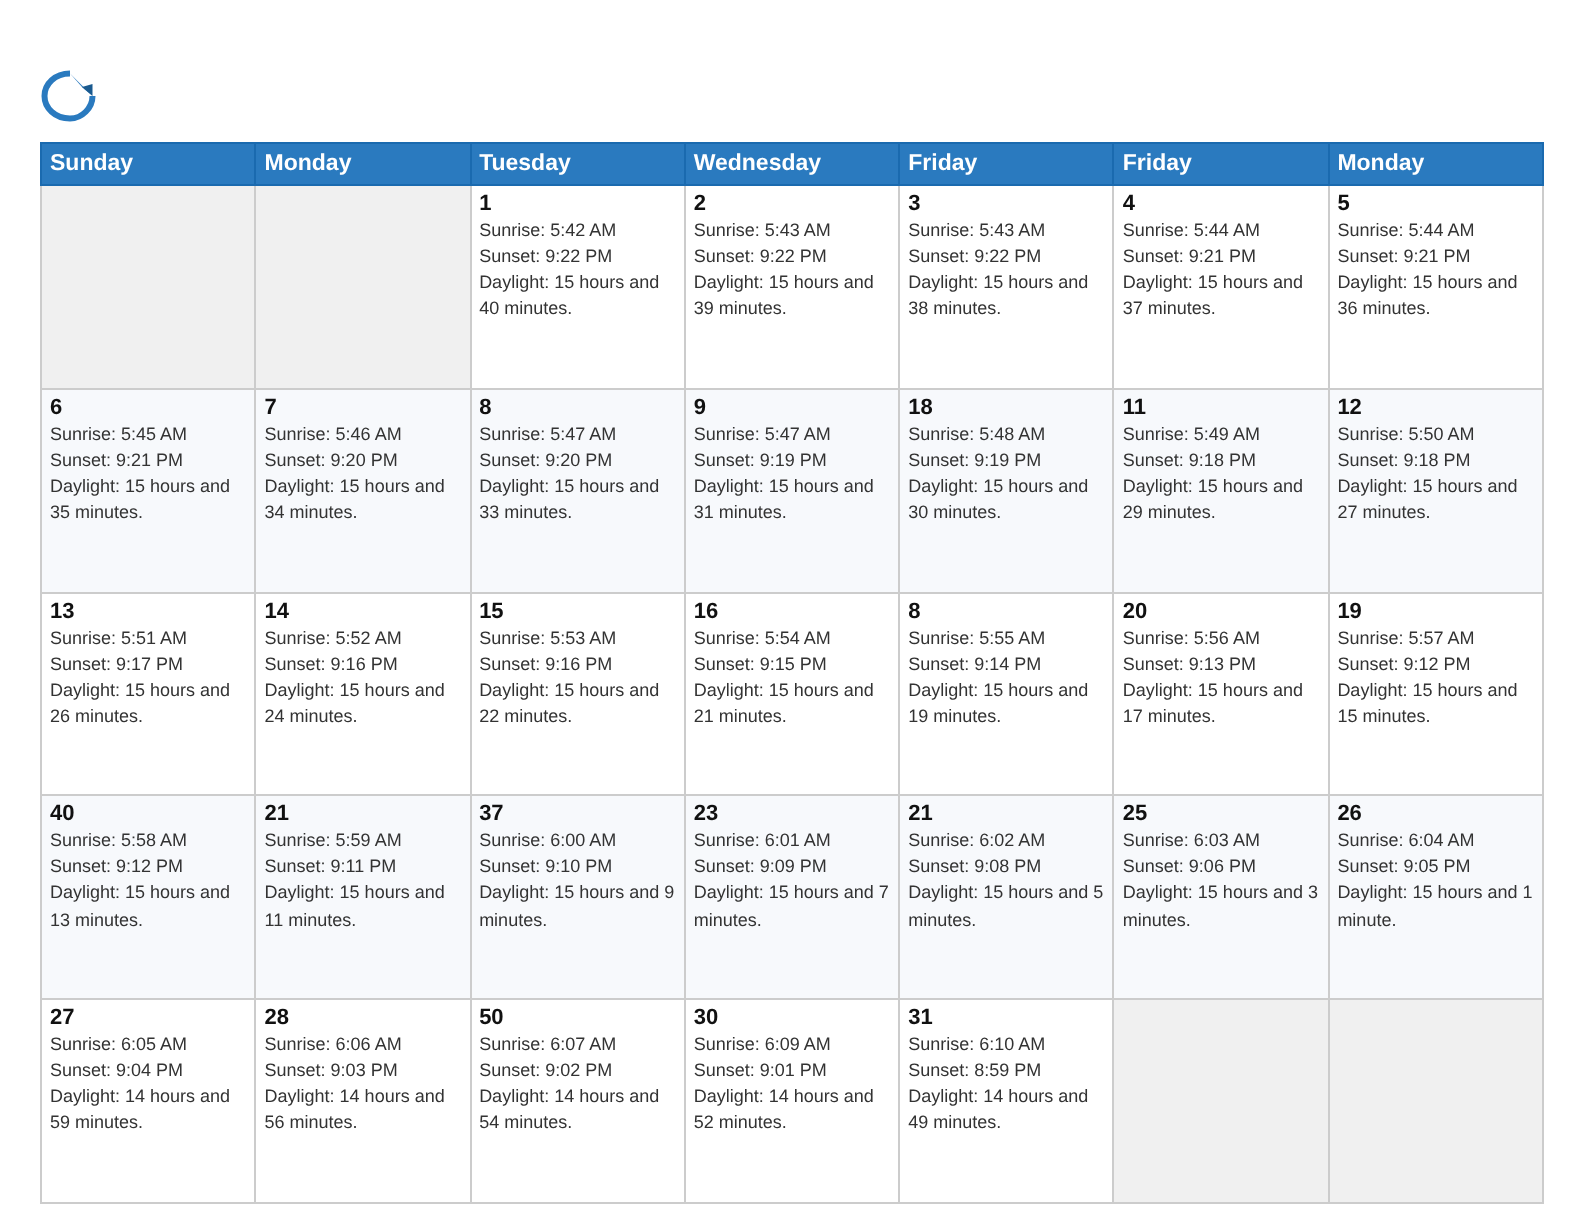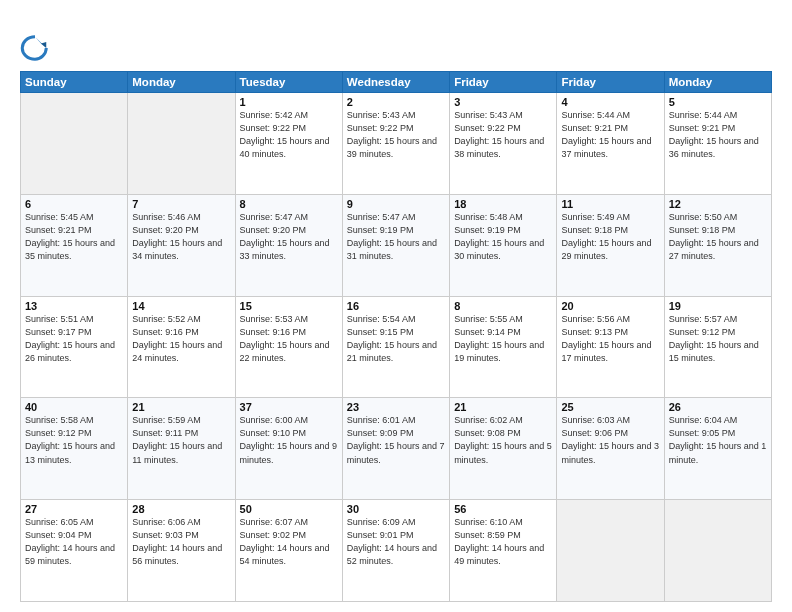--- a/index.html
+++ b/index.html
@@ -256,21 +256,21 @@
           </td>
           <td>
             <div class="day-num">50</div>
             <div class="day-info">Sunrise: 6:07 AM<br>Sunset: 9:02 PM<br>Daylight: 14 hours and 54 minutes.</div>
           </td>
           <td>
             <div class="day-num">30</div>
             <div class="day-info">Sunrise: 6:09 AM<br>Sunset: 9:01 PM<br>Daylight: 14 hours and 52 minutes.</div>
           </td>
           <td>
-            <div class="day-num">56</div>
+            <div class="day-num">31</div>
             <div class="day-info">Sunrise: 6:10 AM<br>Sunset: 8:59 PM<br>Daylight: 14 hours and 49 minutes.</div>
           </td>
           <td class="empty"></td>
           <td class="empty"></td>
         </tr>
       </tbody>
   </table>
 </div>
 
 </body></html>

